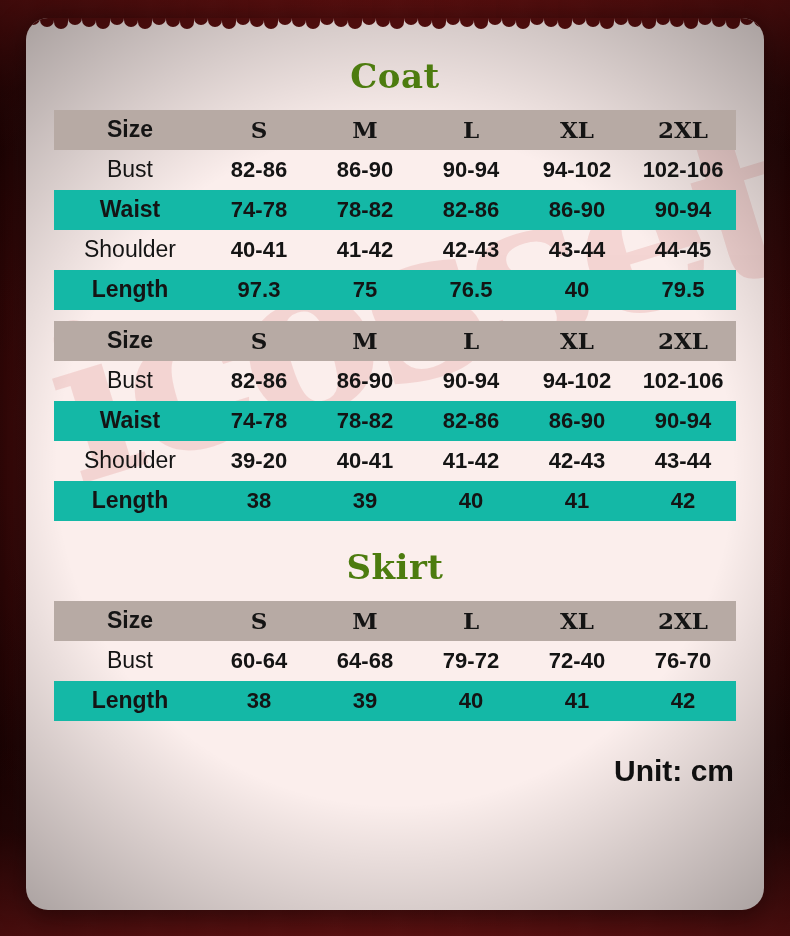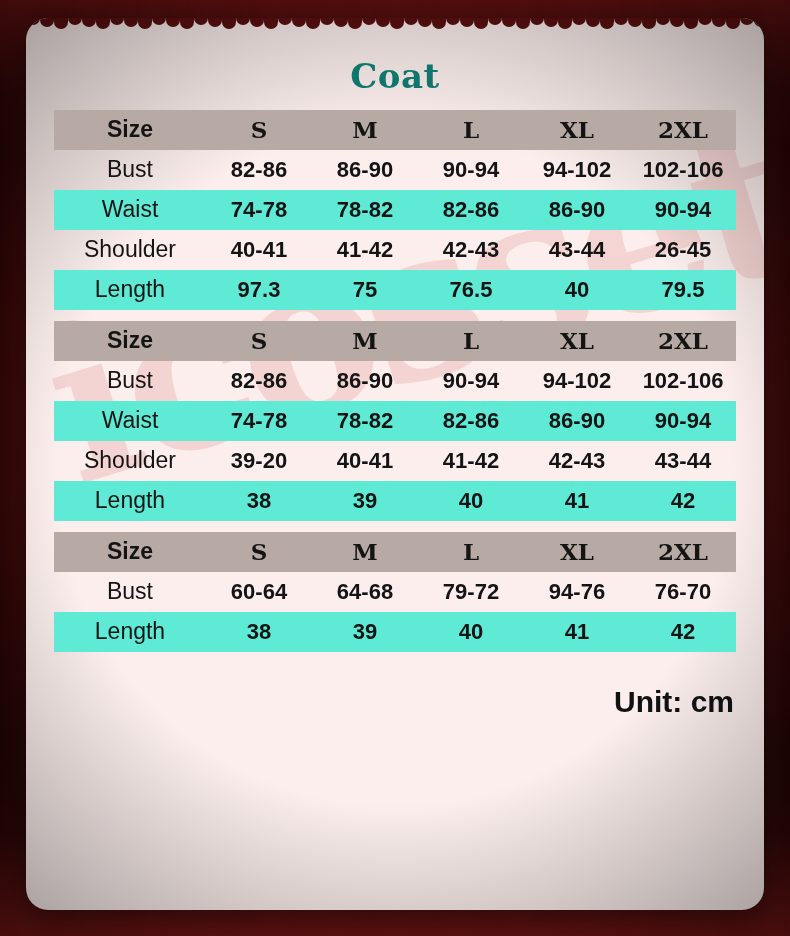--- a/index.html
+++ b/index.html
@@ -108,21 +108,21 @@
   .content {
     position: relative;
     z-index: 3;
     padding: 38px 28px 0 28px;
   }
 
   .section { margin-bottom: 4px; }
 
   .section-title {
     text-align: center;
-    color: #0f766e;
+    color: #4d7c0f;
     font-family: "DejaVu Serif", serif;
     font-weight: bold;
     font-size: 34px;
     letter-spacing: 0.5px;
     margin: 0 0 14px 0;
   }
   .section + .section .section-title { margin-top: 26px; }
 
   table.size-table {
     width: 682px;
@@ -134,21 +134,22 @@
     text-align: center;
     font-size: 22px;
     color: #141414;
     font-family: "Liberation Sans", sans-serif;
     padding: 6px 0 7px 0;
     font-weight: normal;
     white-space: nowrap;
   }
   table.size-table tr.shaded td,
   table.size-table tr.shaded th {
-    background: #5eead4;
+    background: #14b8a6;
+    font-weight: bold;
   }
   table.size-table tr.header th {
     background: #b7aaa4;
     font-size: 23px;
   }
   table.size-table tr.header th.serif {
     font-family: "DejaVu Serif", serif;
     font-size: 23px;
   }
   table.size-table td.rowlabel,
@@ -267,21 +268,21 @@
                 <td class="val">82-86</td>
                 <td class="val">86-90</td>
                 <td class="val">90-94</td>
               </tr>
               <tr>
                 <td class="rowlabel">Shoulder</td>
                 <td class="val">40-41</td>
                 <td class="val">41-42</td>
                 <td class="val">42-43</td>
                 <td class="val">43-44</td>
-                <td class="val">26-45</td>
+                <td class="val">44-45</td>
               </tr>
               <tr class="shaded">
                 <td class="rowlabel">Length</td>
                 <td class="val">97.3</td>
                 <td class="val">75</td>
                 <td class="val">76.5</td>
                 <td class="val">40</td>
                 <td class="val">79.5</td>
               </tr>
             </tbody>
@@ -329,38 +330,39 @@
                 <td class="val">38</td>
                 <td class="val">39</td>
                 <td class="val">40</td>
                 <td class="val">41</td>
                 <td class="val">42</td>
               </tr>
             </tbody>
           </table>
         </div>
         <div class="section">
+          <div class="section-title">Skirt</div>
           <table class="size-table">
             <thead>
               <tr class="header">
                 <th class="rowlabel">Size</th>
                 <th class="serif">S</th>
                 <th class="serif">M</th>
                 <th class="serif">L</th>
                 <th class="serif">XL</th>
                 <th class="serif">2XL</th>
               </tr>
             </thead>
             <tbody>
               <tr>
                 <td class="rowlabel">Bust</td>
                 <td class="val">60-64</td>
                 <td class="val">64-68</td>
                 <td class="val">79-72</td>
-                <td class="val">94-76</td>
+                <td class="val">72-40</td>
                 <td class="val">76-70</td>
               </tr>
               <tr class="shaded">
                 <td class="rowlabel">Length</td>
                 <td class="val">38</td>
                 <td class="val">39</td>
                 <td class="val">40</td>
                 <td class="val">41</td>
                 <td class="val">42</td>
               </tr>

